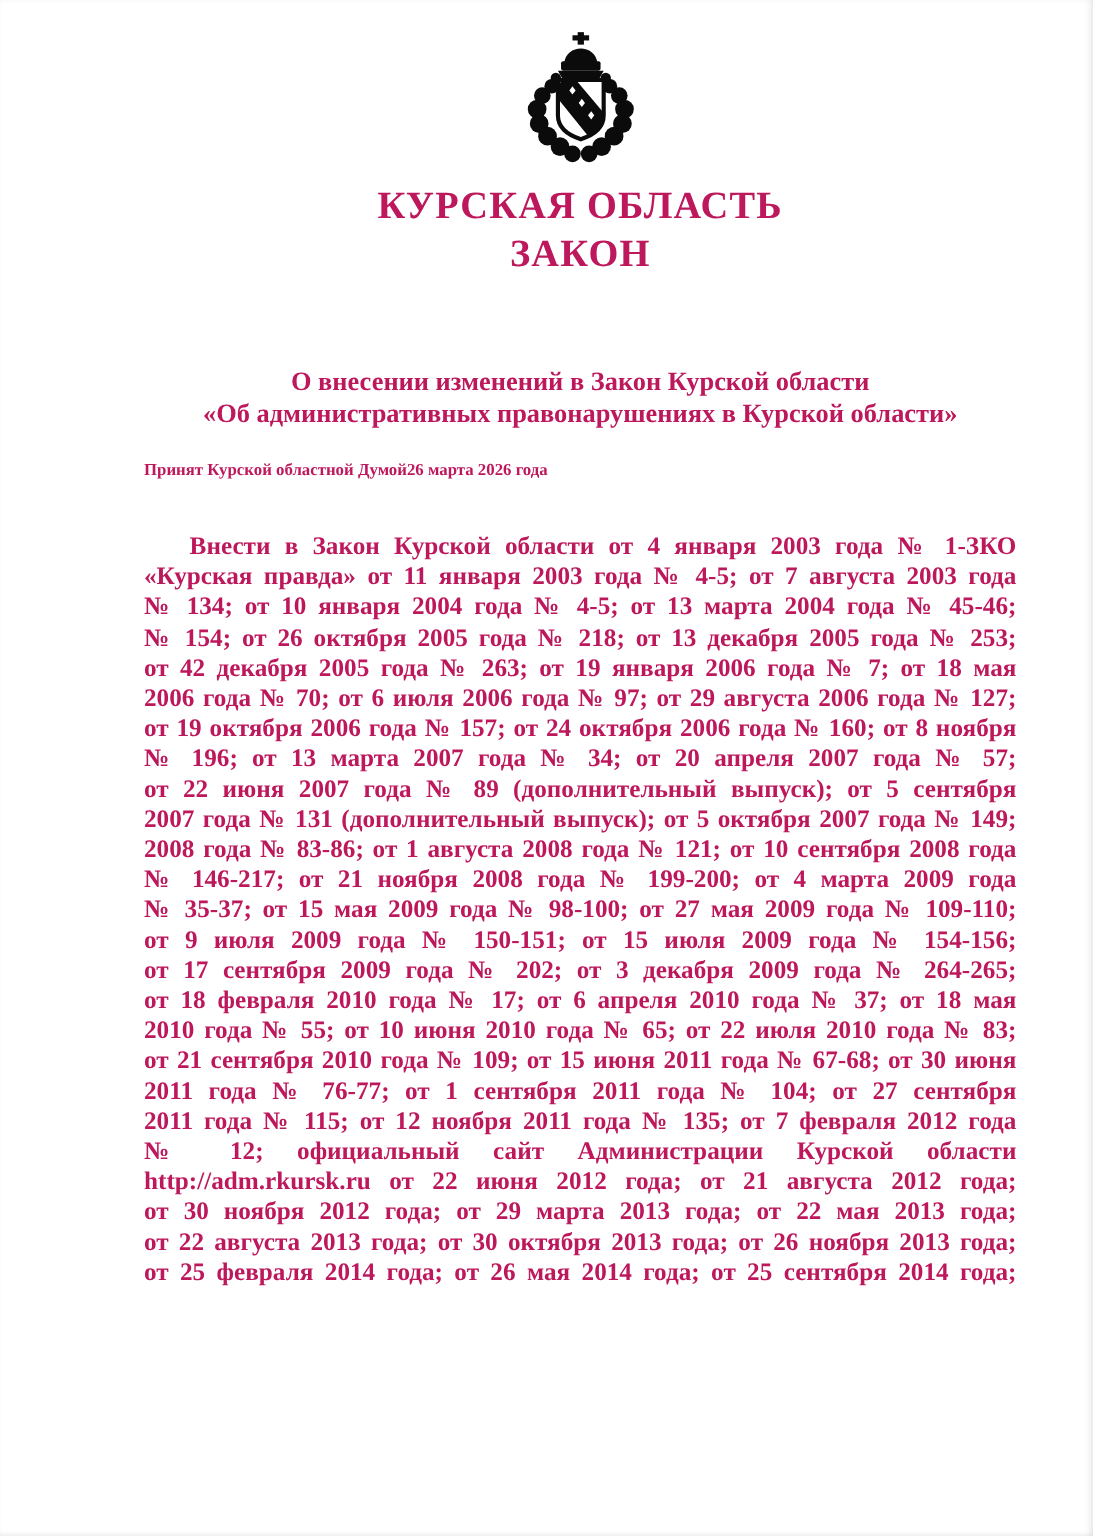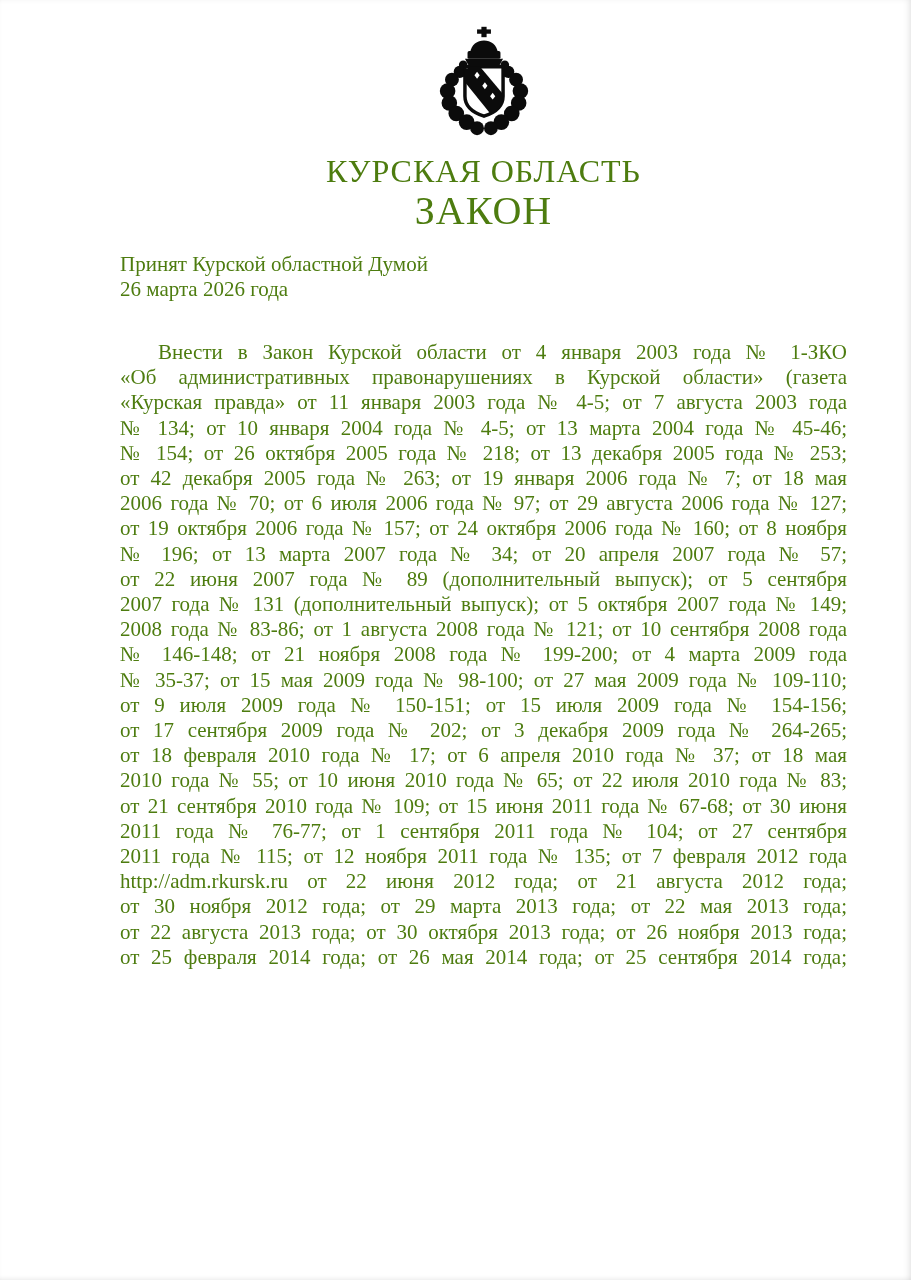--- a/index.html
+++ b/index.html
@@ -1,41 +1,41 @@
 <!DOCTYPE html>
 <html><head>
 <meta charset="utf-8">
 <style>
   html,body { margin:0; padding:0; background:#ffffff; }
   .page {
     position:relative;
     width:911px; height:1280px;
     margin:0 auto;
     background:#ffffff;
-    color:#4d7c0f;
+    color:#be185d;
     font-family:"Liberation Serif", serif;
-    font-weight:normal;
+    font-weight:bold;
     overflow:hidden;
     box-shadow: inset -4px 0 6px -2px rgba(0,0,0,.10), inset 0 -3px 5px -2px rgba(0,0,0,.06);
   }
   .content { margin-left:120px; width:727px; }
   .emblem-wrap { padding-top:26px; display:flex; justify-content:center; }
   .region {
     margin-top:10px; font-size:32px; line-height:38px;
     text-align:center; letter-spacing:1px;
   }
   .doc-type {
-    margin-top:2px; font-size:40px; line-height:38px;
+    margin-top:2px; font-size:32px; line-height:38px;
     text-align:center; letter-spacing:1px;
   }
   .title { margin-top:74px; font-size:22px; line-height:27px; }
   .title-line { text-align:center; }
   .adoption {
-    margin-top:22px; display:flex; justify-content:space-between;
-    font-size:21px; line-height:25px;flex-direction:column;
+    margin-top:22px; display:flex; 
+    font-size:14px; line-height:25px;
   }
   .body-text { margin-top:38px; font-size:21px; line-height:25.2px; }
   .body-line { text-align:justify; text-align-last:justify; }
   .body-line:first-child { text-indent:38px; }
 </style>
 </head>
 <body>
 
 <div class="page">
   <div class="content">
@@ -80,48 +80,52 @@
             <path d="M67,80 l3,-4 3,4 -3,4 Z"></path>
           </g>
         </g>
       </svg>
     </div>
 
     <div class="region">КУРСКАЯ ОБЛАСТЬ</div>
 
     <div class="doc-type">ЗАКОН</div>
 
+    <div class="title">
+        <div class="title-line">О внесении изменений в Закон Курской области</div>
+        <div class="title-line">«Об административных правонарушениях в Курской области»</div>
+      </div>
 
     <div class="adoption">
       <span>Принят Курской областной Думой</span>
       <span>26 марта 2026 года</span>
     </div>
 
     <div class="body-text">
         <div class="body-line">Внести в Закон Курской области от 4 января 2003 года № 1-ЗКО</div>
-        <div class="body-line">«Об административных правонарушениях в Курской области» (газета</div>
         <div class="body-line">«Курская правда» от 11 января 2003 года № 4-5; от 7 августа 2003 года</div>
         <div class="body-line">№ 134; от 10 января 2004 года № 4-5; от 13 марта 2004 года № 45-46;</div>
         <div class="body-line">№ 154; от 26 октября 2005 года № 218; от 13 декабря 2005 года № 253;</div>
         <div class="body-line">от 42 декабря 2005 года № 263; от 19 января 2006 года № 7; от 18 мая</div>
         <div class="body-line">2006 года № 70; от 6 июля 2006 года № 97; от 29 августа 2006 года № 127;</div>
         <div class="body-line">от 19 октября 2006 года № 157; от 24 октября 2006 года № 160; от 8 ноября</div>
         <div class="body-line">№ 196; от 13 марта 2007 года № 34; от 20 апреля 2007 года № 57;</div>
         <div class="body-line">от 22 июня 2007 года № 89 (дополнительный выпуск); от 5 сентября</div>
         <div class="body-line">2007 года № 131 (дополнительный выпуск); от 5 октября 2007 года № 149;</div>
         <div class="body-line">2008 года № 83-86; от 1 августа 2008 года № 121; от 10 сентября 2008 года</div>
-        <div class="body-line">№ 146-148; от 21 ноября 2008 года № 199-200; от 4 марта 2009 года</div>
+        <div class="body-line">№ 146-217; от 21 ноября 2008 года № 199-200; от 4 марта 2009 года</div>
         <div class="body-line">№ 35-37; от 15 мая 2009 года № 98-100; от 27 мая 2009 года № 109-110;</div>
         <div class="body-line">от 9 июля 2009 года № 150-151; от 15 июля 2009 года № 154-156;</div>
         <div class="body-line">от 17 сентября 2009 года № 202; от 3 декабря 2009 года № 264-265;</div>
         <div class="body-line">от 18 февраля 2010 года № 17; от 6 апреля 2010 года № 37; от 18 мая</div>
         <div class="body-line">2010 года № 55; от 10 июня 2010 года № 65; от 22 июля 2010 года № 83;</div>
         <div class="body-line">от 21 сентября 2010 года № 109; от 15 июня 2011 года № 67-68; от 30 июня</div>
         <div class="body-line">2011 года № 76-77; от 1 сентября 2011 года № 104; от 27 сентября</div>
         <div class="body-line">2011 года № 115; от 12 ноября 2011 года № 135; от 7 февраля 2012 года</div>
+        <div class="body-line">№ 12; официальный сайт Администрации Курской области</div>
         <div class="body-line">http://adm.rkursk.ru от 22 июня 2012 года; от 21 августа 2012 года;</div>
         <div class="body-line">от 30 ноября 2012 года; от 29 марта 2013 года; от 22 мая 2013 года;</div>
         <div class="body-line">от 22 августа 2013 года; от 30 октября 2013 года; от 26 ноября 2013 года;</div>
         <div class="body-line">от 25 февраля 2014 года; от 26 мая 2014 года; от 25 сентября 2014 года;</div>
       </div>
 
   </div>
 </div>
 
 </body></html>

